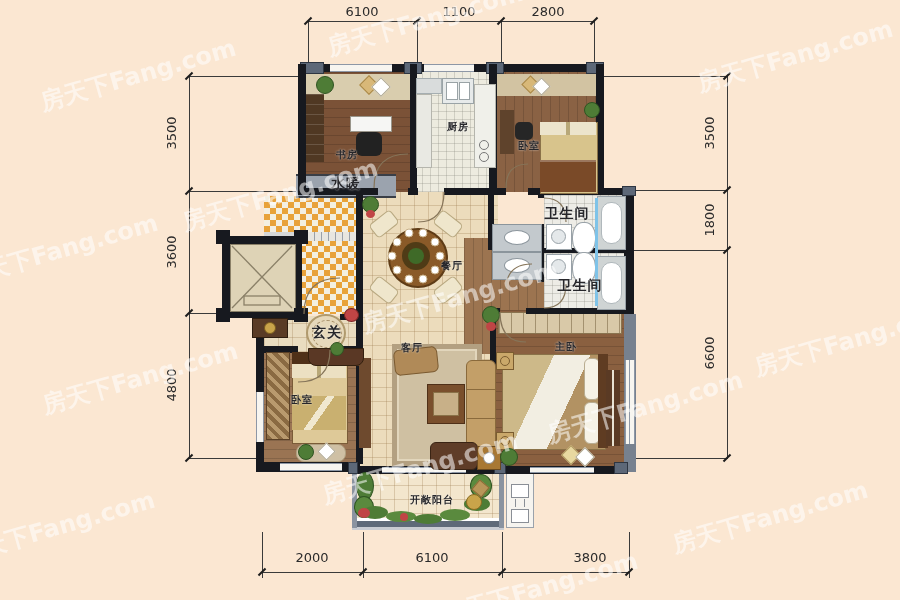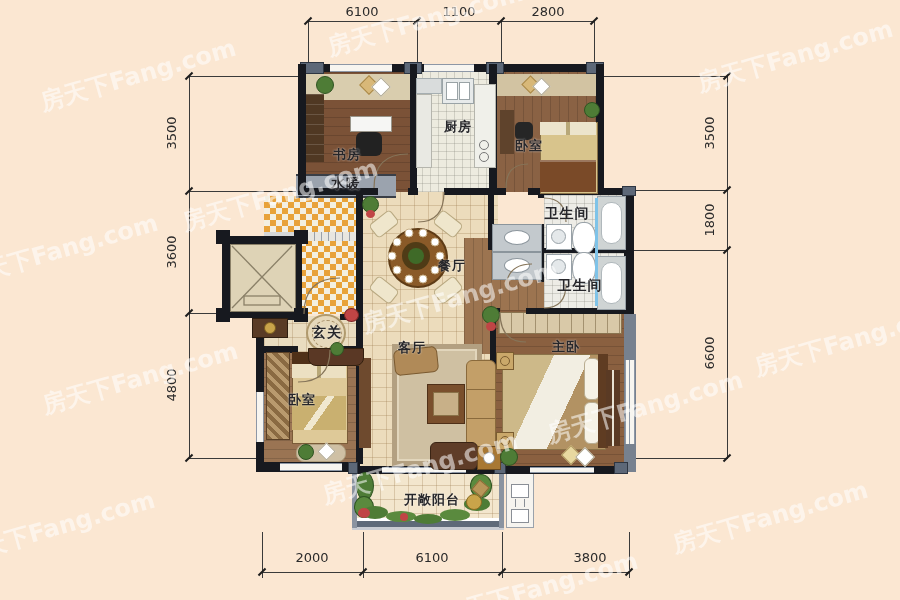--- a/index.html
+++ b/index.html
@@ -26,21 +26,21 @@
   .win{background:#f7f5f0;box-shadow:inset 0 1px 0 #8d97a6,inset 0 -1px 0 #8d97a6;
        background-image:linear-gradient(180deg,transparent 45%,#8d97a6 45%,#8d97a6 55%,transparent 55%)}
   .winv{background:#f7f5f0;box-shadow:inset 1px 0 0 #8d97a6,inset -1px 0 0 #8d97a6;
        background-image:linear-gradient(90deg,transparent 45%,#8d97a6 45%,#8d97a6 55%,transparent 55%)}
   
   .dline{background:#3a3a3a}
   .tick{width:10px;height:2px;background:#1d1d1d;transform:rotate(-45deg)}
   .dimtext{font-size:13px;color:#2b2b2b;transform:translate(-50%,-50%);white-space:nowrap}
   .dimtext.rot{transform:translate(-50%,-50%) rotate(-90deg)}
   
-  .rlabel{font-size:13px;font-weight:bold;color:#26262a;transform:translate(-50%,-50%);
+  .rlabel{font-size:10px;font-weight:bold;color:#26262a;transform:translate(-50%,-50%);
           white-space:nowrap;text-shadow:0 0 2px rgba(255,255,255,.75);letter-spacing:1px}
   .rlabel.sm{font-size:14px}
   
   .wm{position:absolute;font-size:24px;font-weight:bold;color:rgba(255,255,255,.55);
       transform:translate(-50%,-50%) rotate(-16deg);white-space:nowrap;pointer-events:none}
   .wmlayer{position:absolute;inset:0;z-index:50;pointer-events:none}
   .round{border-radius:50%}
 </style>
 </head>
 <body>

